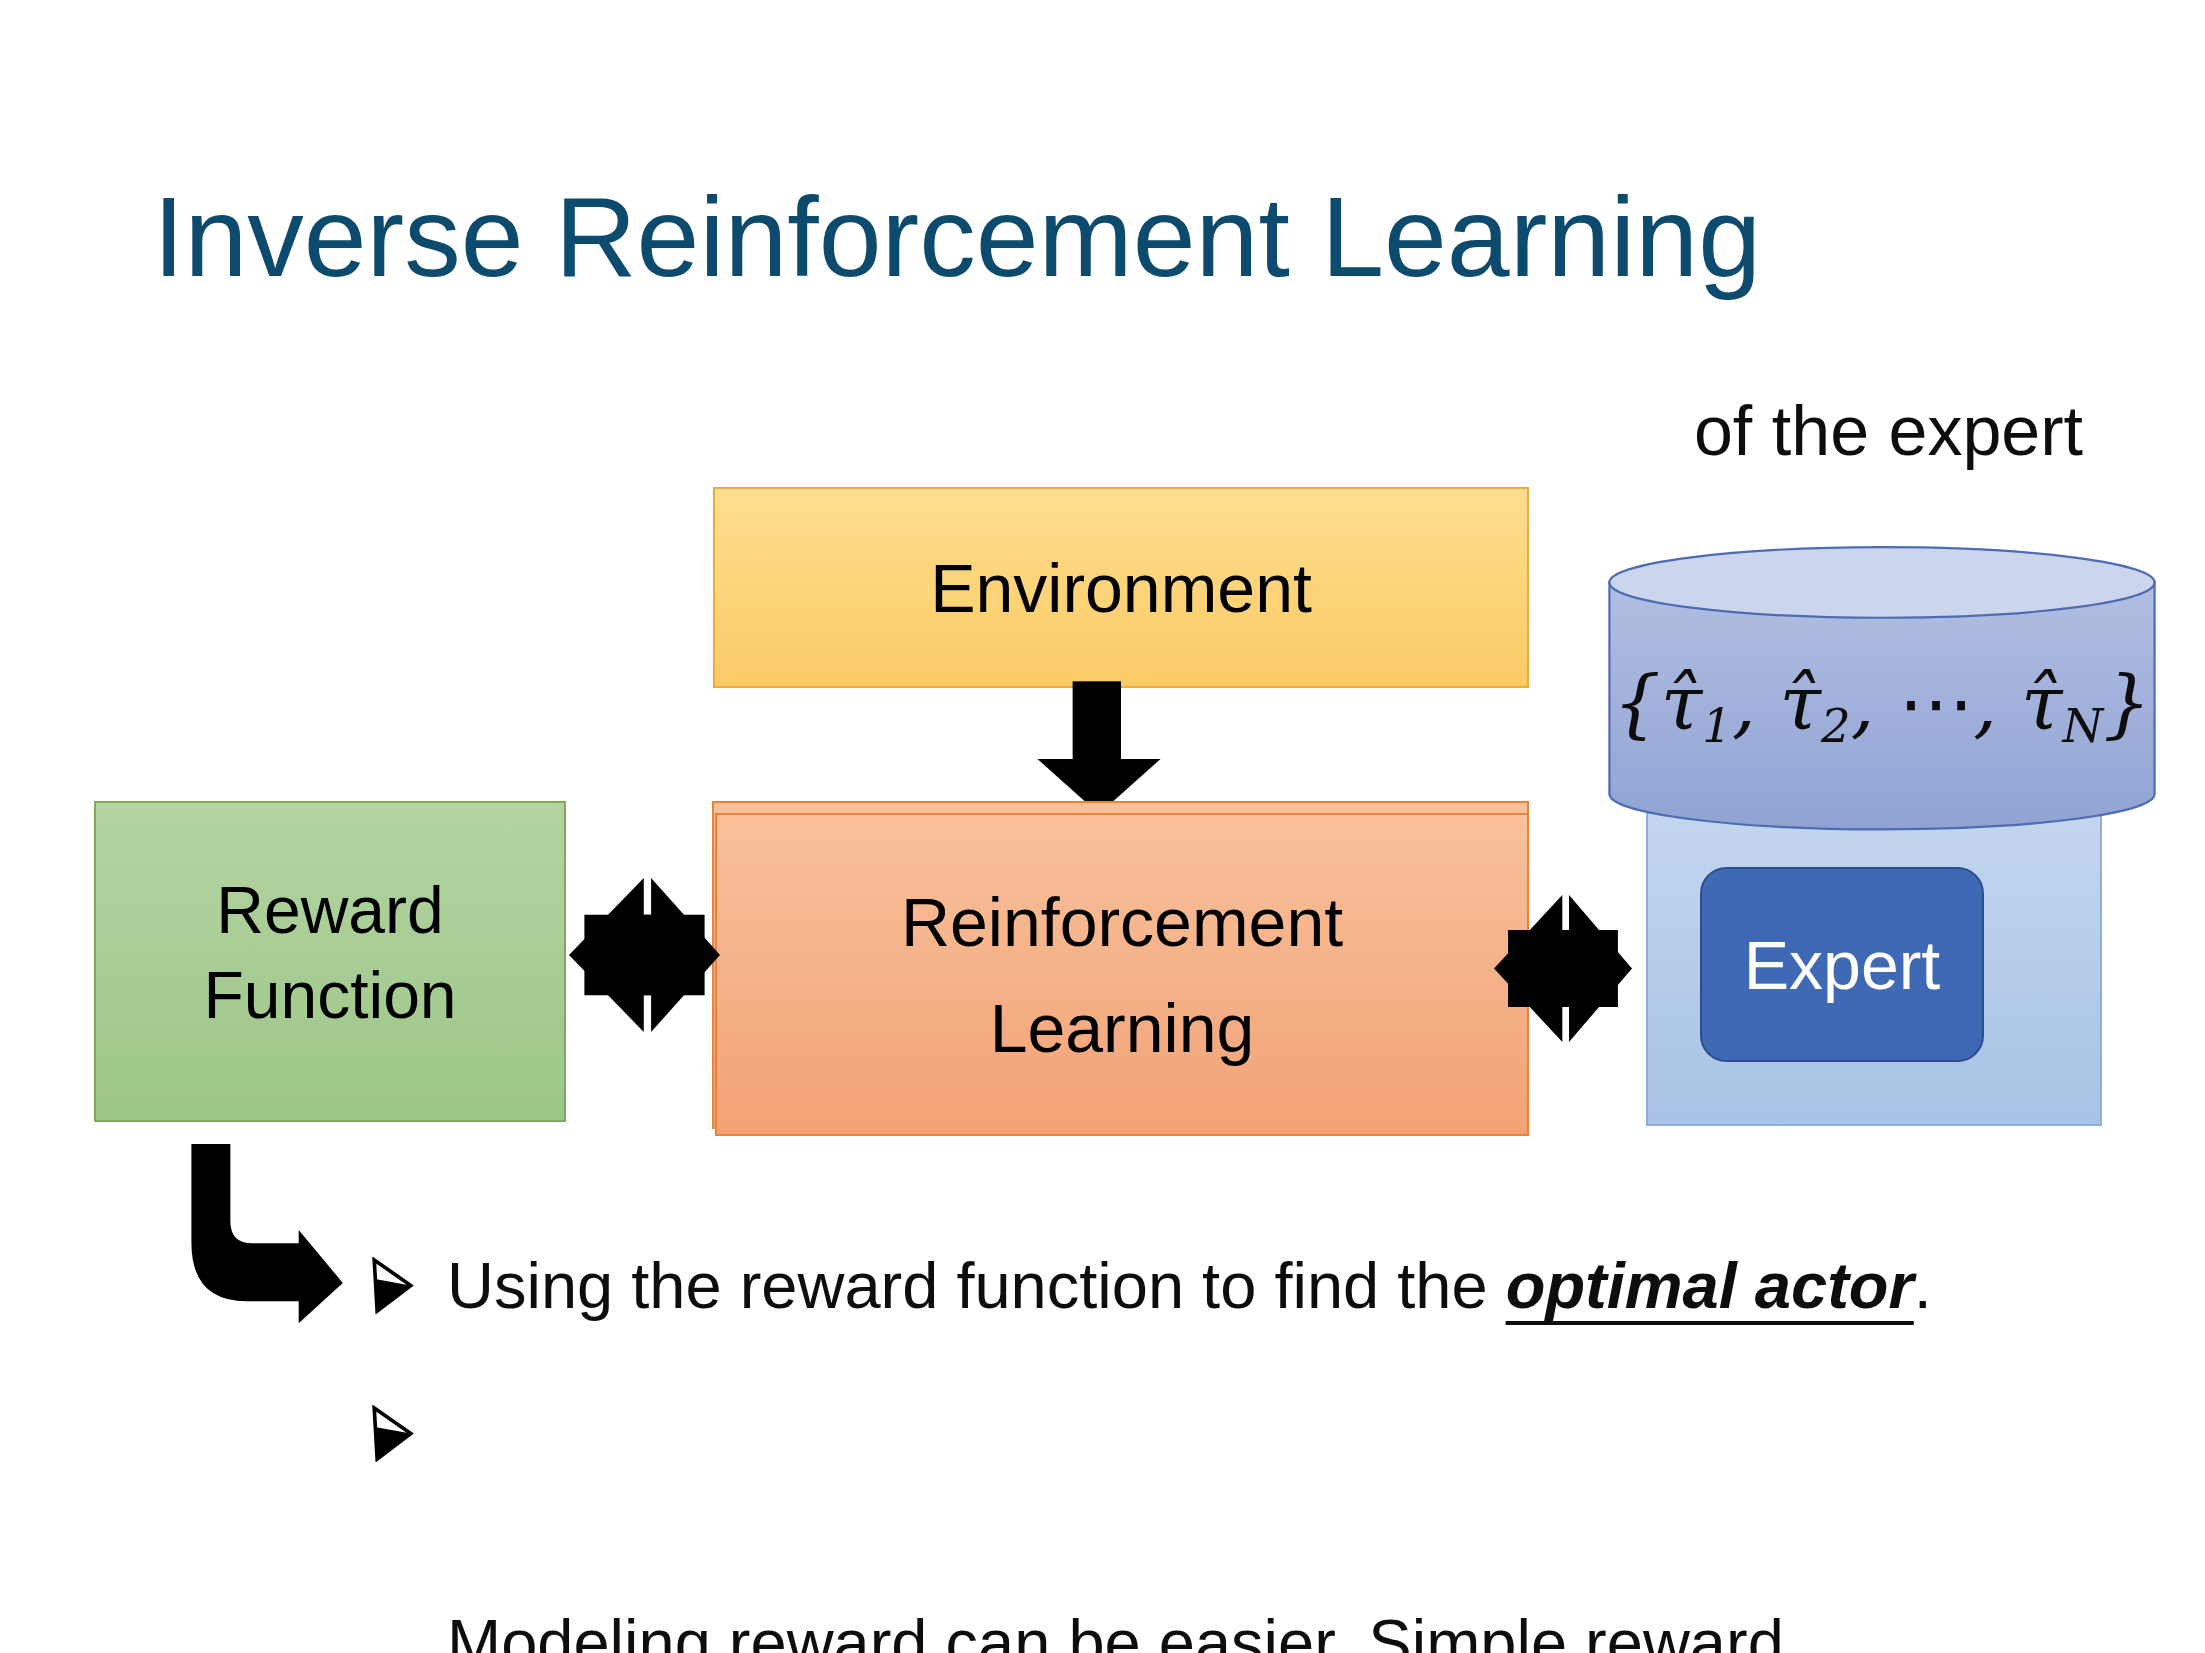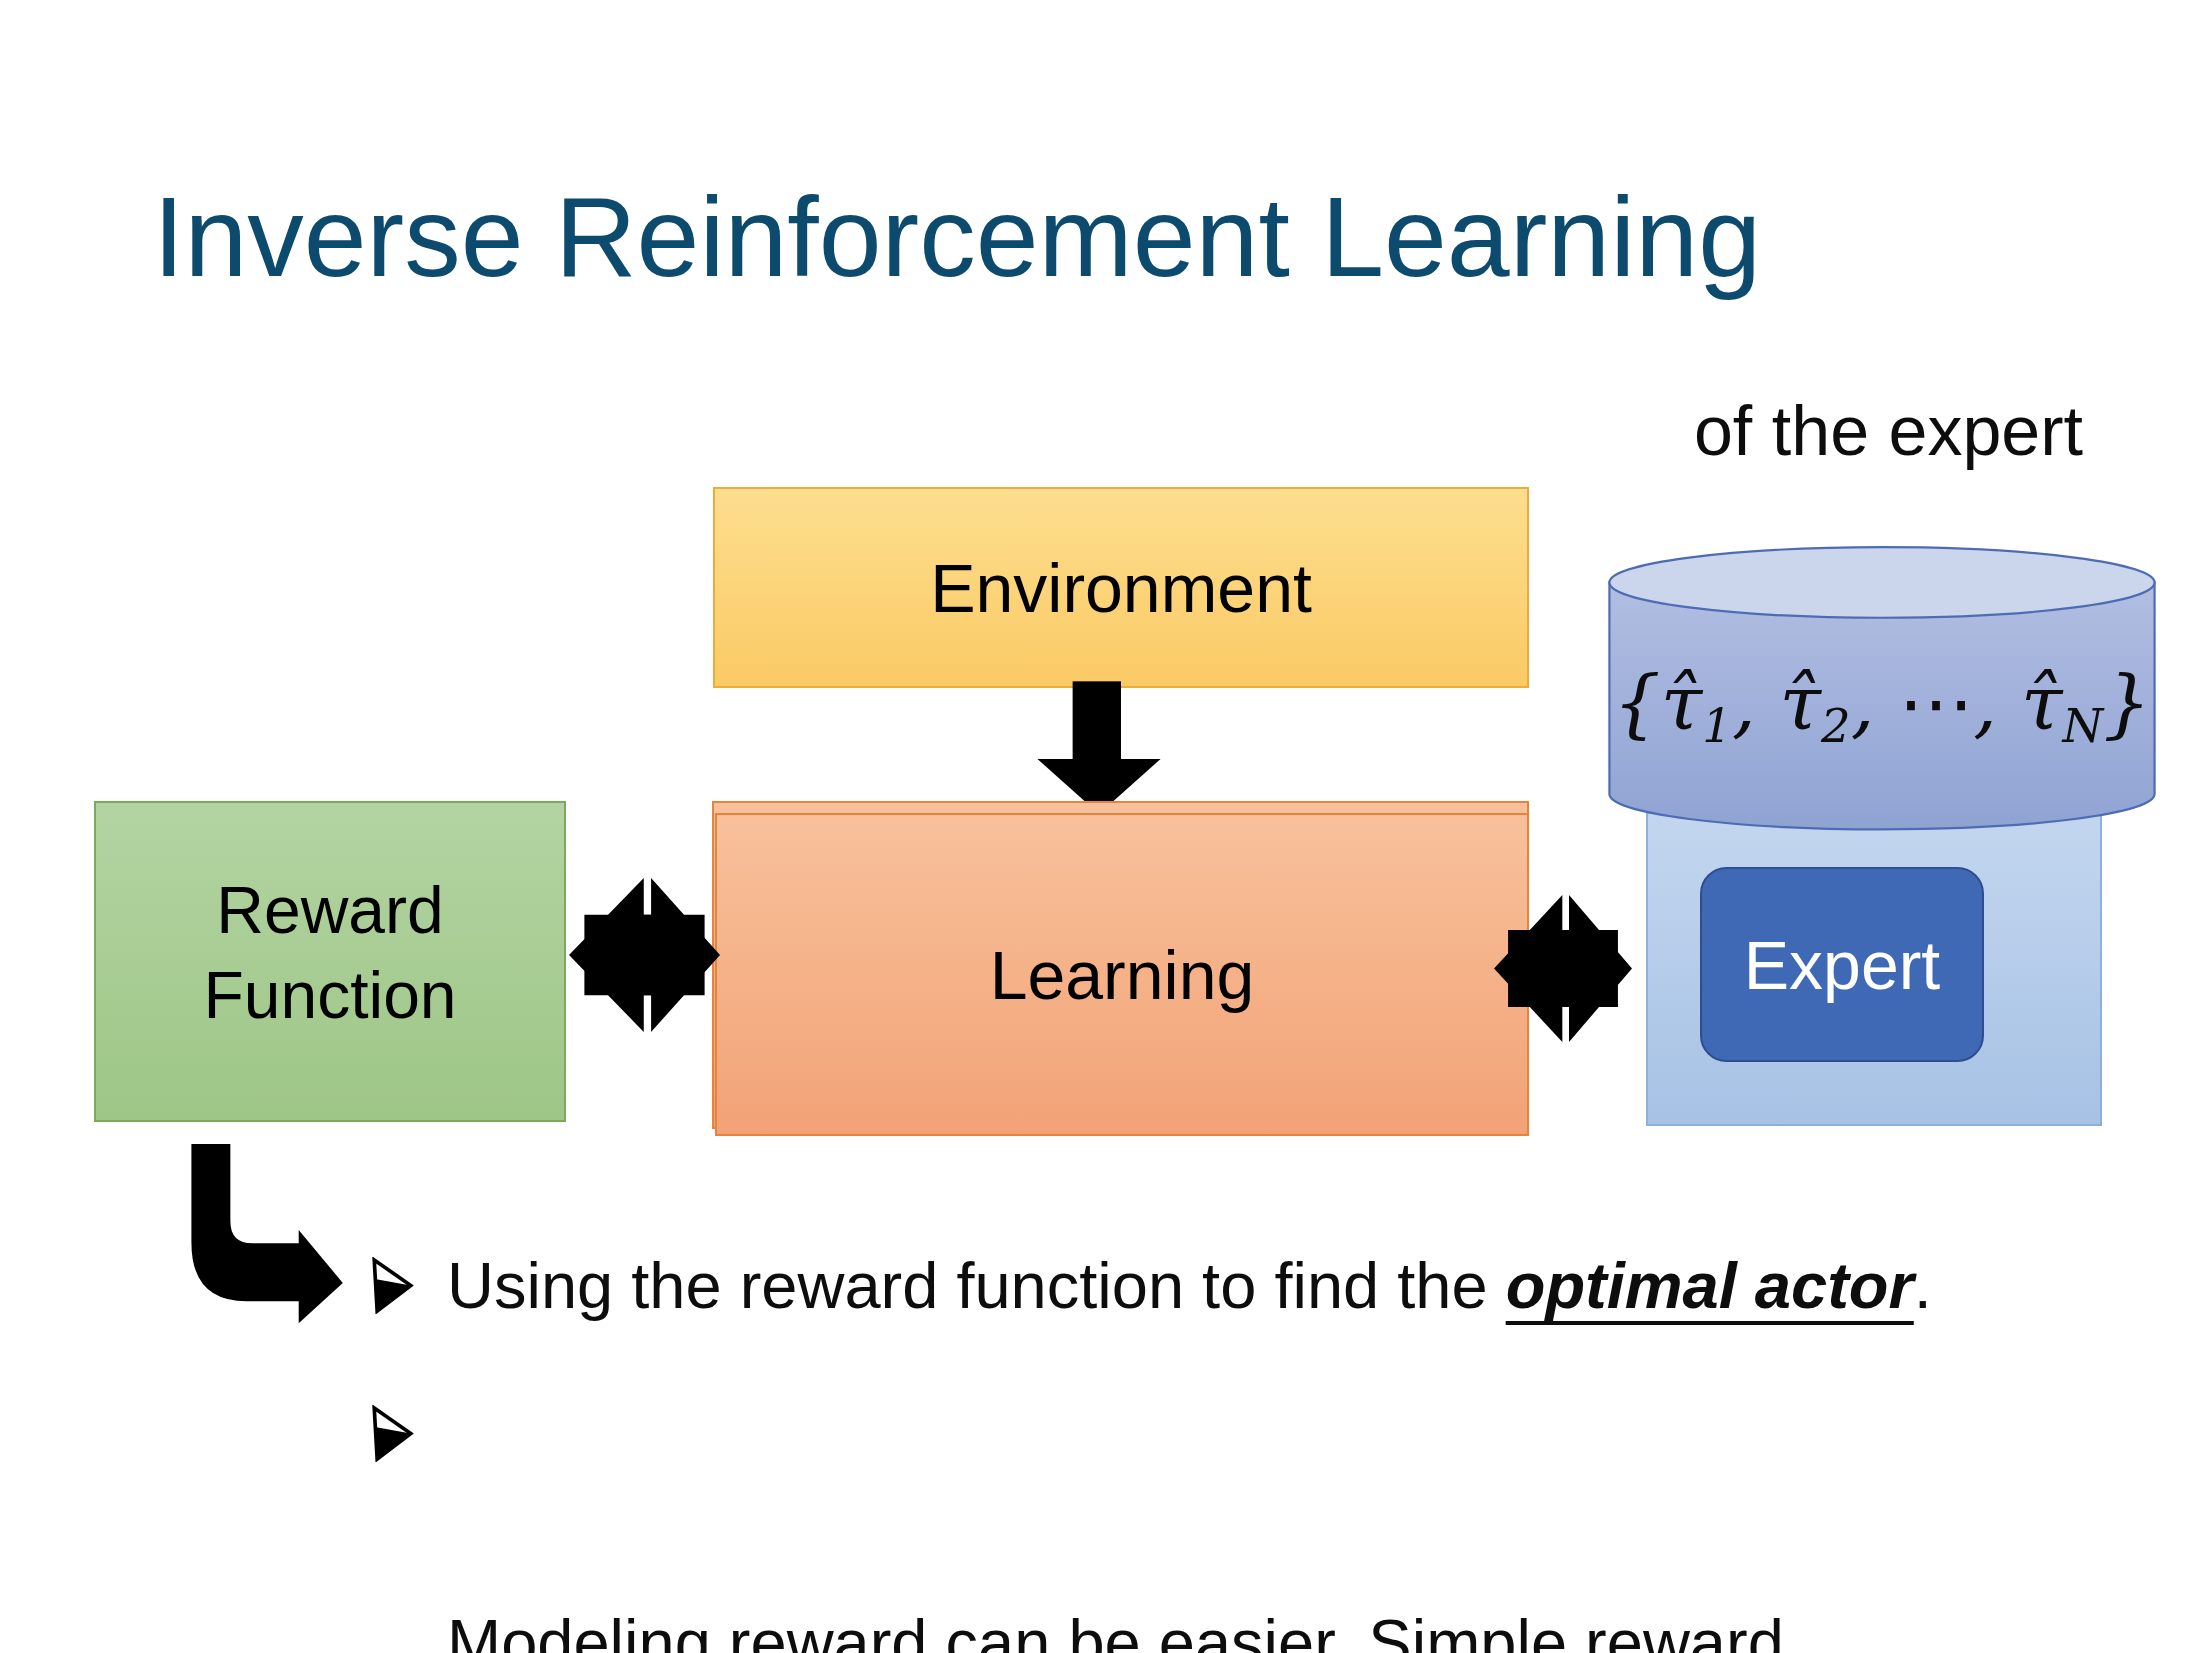--- a/index.html
+++ b/index.html
@@ -64,20 +64,21 @@
 
 <div class="abs box green-box">
   <div class="inner">
     <div>Reward</div>
     <div>Function</div>
   </div>
 </div>
 
 <div class="abs rl-back"></div>
 <div class="abs box rl-box">
+  <div>Reinforcement</div>
   <div>Learning</div>
 </div>
 
 <svg class="abs" style="left:569px;top:878px;" width="151" height="154" viewBox="0 0 206 210" preserveAspectRatio="none">
   <polygon points="0,105 102,0 102,50 185,50 185,160 102,160 102,210" style="fill:var(--arrow_black)"></polygon>
   <polygon points="206,105 112,0 112,50 21,50 21,160 112,160 112,210" style="fill:var(--arrow_black)"></polygon>
 </svg>
 
 <svg class="abs" style="left:1494px;top:895px;" width="138" height="147" viewBox="0 0 206 210" preserveAspectRatio="none">
   <polygon points="0,105 102,0 102,50 185,50 185,160 102,160 102,210" style="fill:var(--arrow_black)"></polygon>

